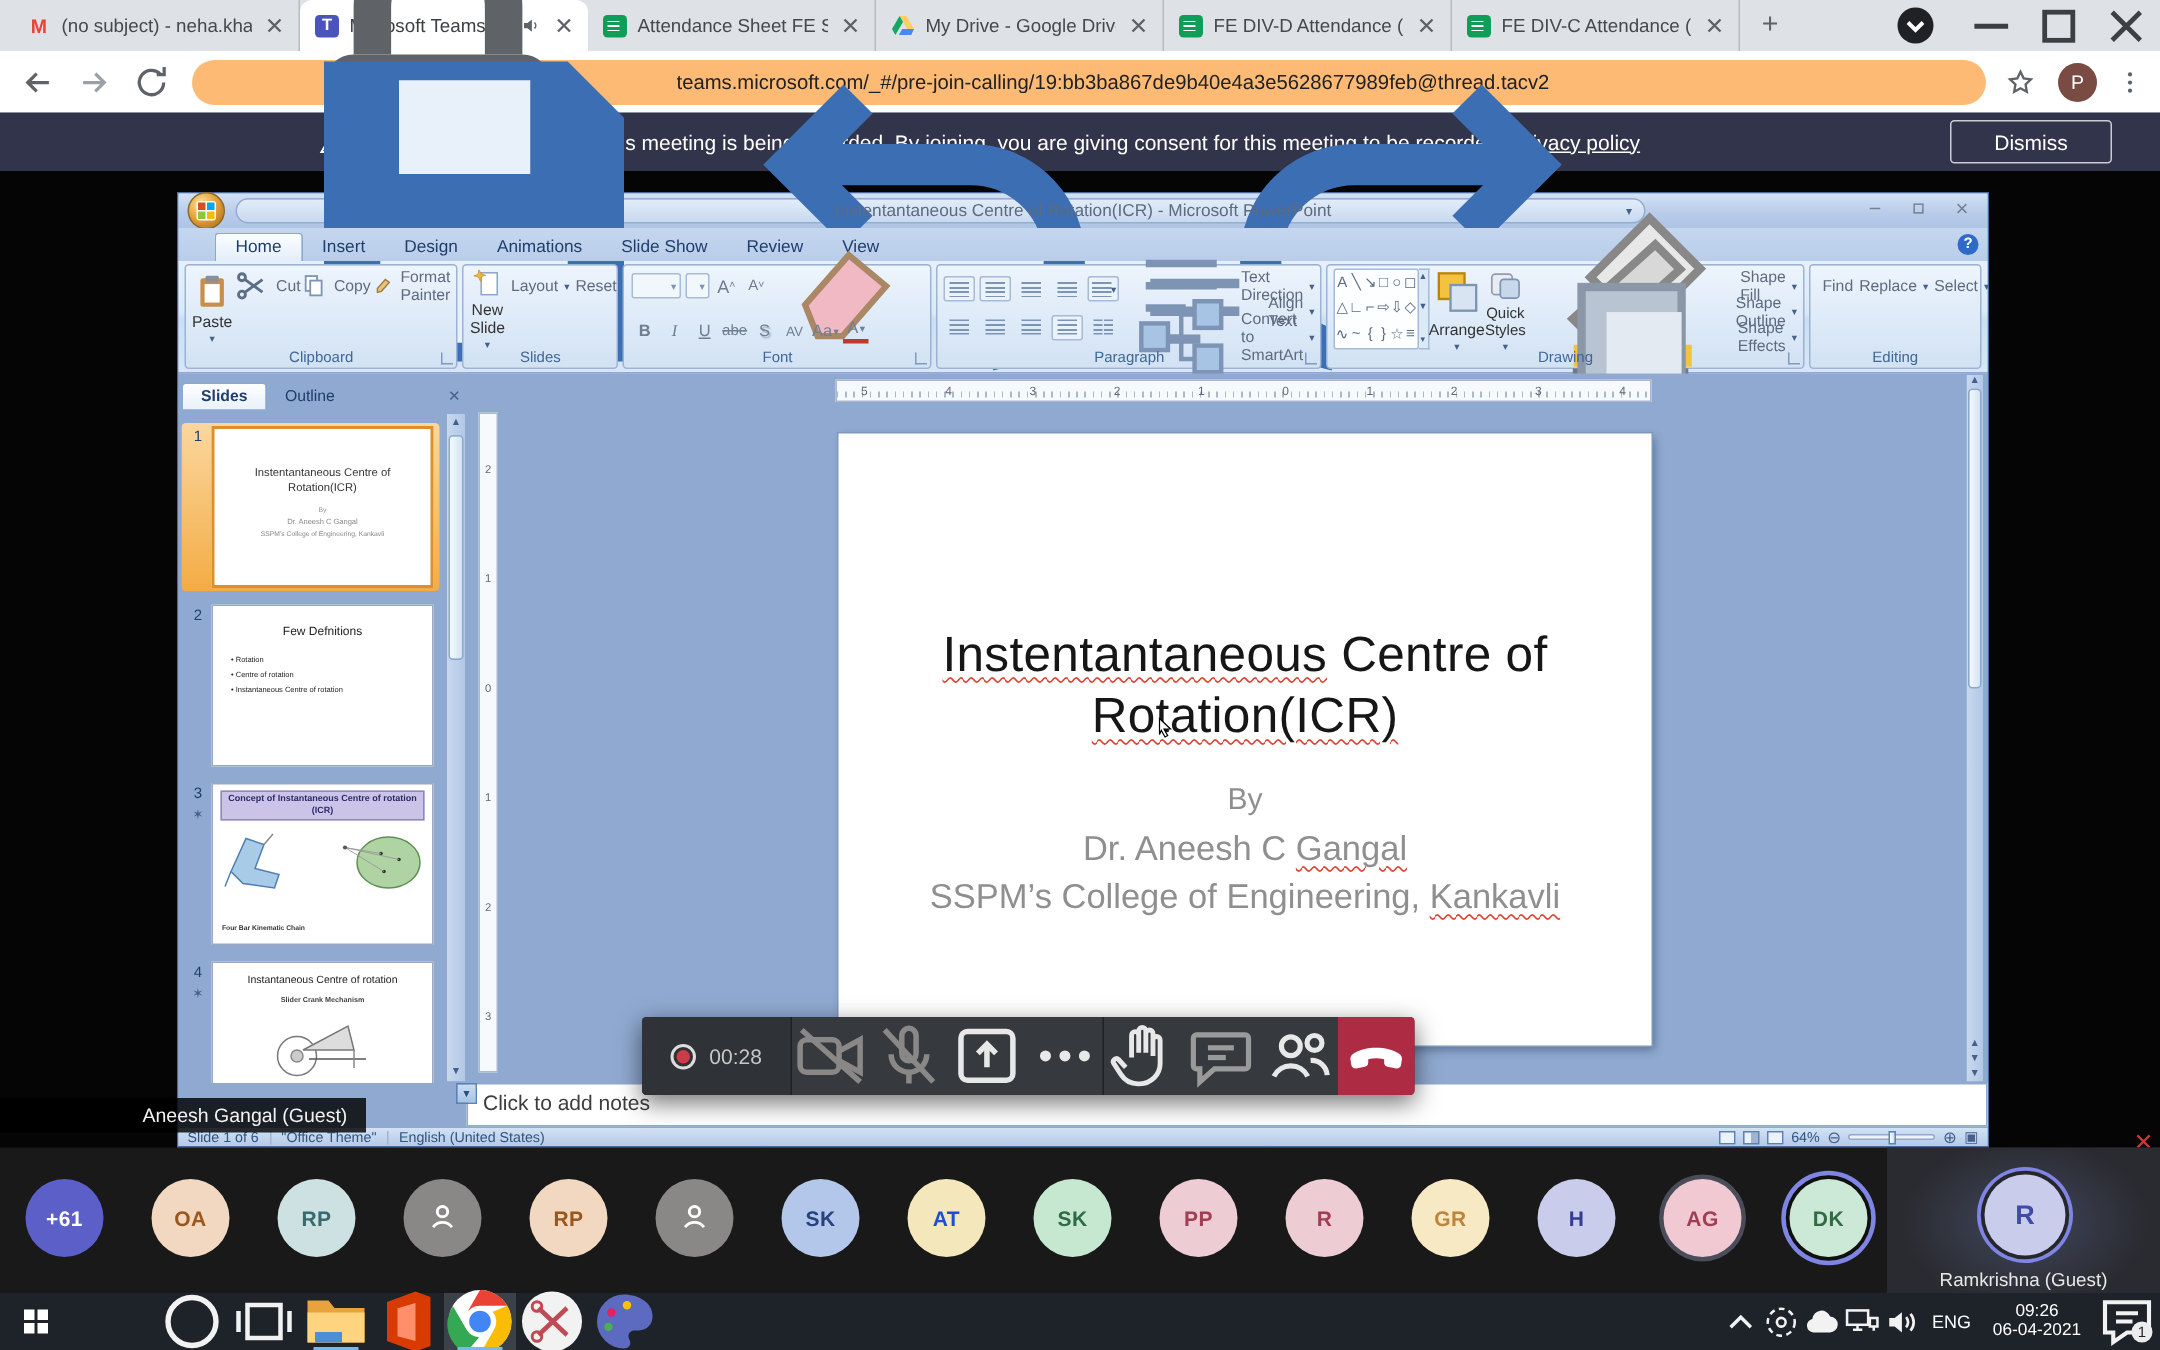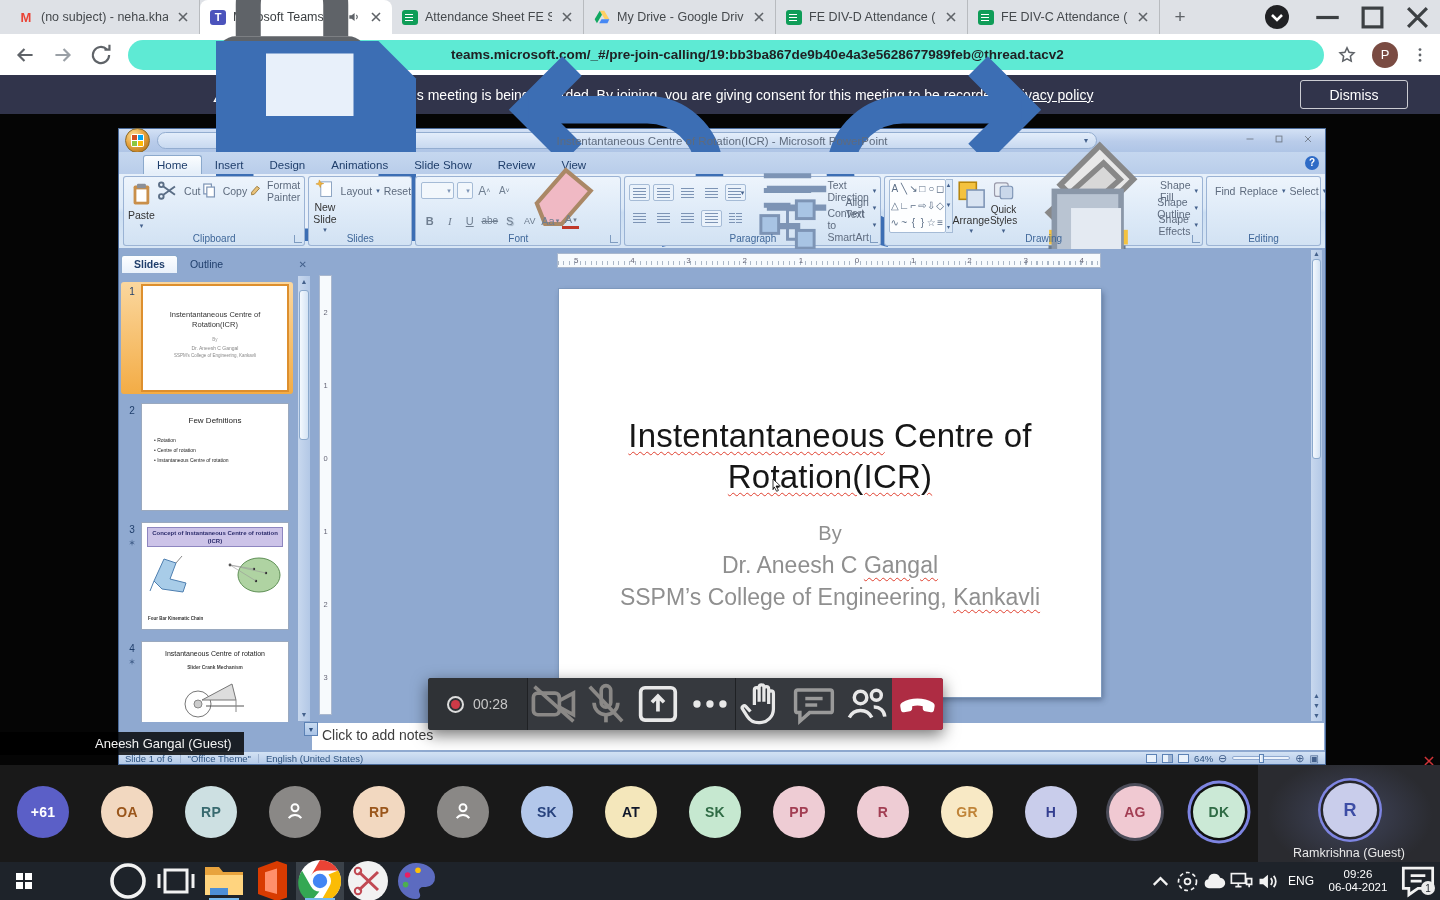--- a/index.html
+++ b/index.html
@@ -28,21 +28,21 @@
   .newtab { width:28px; height:28px; margin:0 0 3px 6px; font-size:19px; color:#5F6368; display:flex; align-items:center; justify-content:center; border-radius:50%; }
   .strip-right { margin-left:auto; display:flex; align-items:center; height:34px; }
   .media-hub { width:24px; height:24px; border-radius:50%; background:#202124; margin-right:16px; display:flex; align-items:center; justify-content:center; }
   .media-hub svg { width:13px; height:13px; }
   .cap-btn { width:45px; height:34px; display:flex; align-items:center; justify-content:center; }
   .cap-btn svg { width:15px; height:15px; }
 
   .toolbar { position:absolute; left:0; top:34px; width:1440px; height:41px; background:#fff; display:flex; align-items:center; box-shadow:0 1px 0 #E0E1E3; }
   .nav-ic { width:26px; height:26px; margin-left:12px; display:flex; align-items:center; justify-content:center; }
   .nav-ic svg { width:20px; height:20px; }
-  .omnibox { margin-left:14px; width:1196px; height:30px; background:#5eead4; border-radius:15px; display:flex; align-items:center; padding:0 14px; gap:9px;font-weight:bold; }
+  .omnibox { margin-left:14px; width:1196px; height:30px; background:#fdba74; border-radius:15px; display:flex; align-items:center; padding:0 14px; gap:9px; }
   .omnibox .lock svg { width:14px; height:14px; display:block; }
   .url { font-size:13.5px; color:#202124; white-space:nowrap; overflow:hidden; }
   .tb-star { margin-left:12px; width:22px; height:22px; }
   .tb-star svg { width:20px; height:20px; }
   .tb-avatar { margin-left:14px; width:26px; height:26px; border-radius:50%; background:#7A4B42; color:#fff; font-size:13px; display:flex; align-items:center; justify-content:center; }
   .tb-menu { margin-left:12px; width:20px; height:24px; display:flex; align-items:center; justify-content:center; }
   .tb-menu svg { width:16px; height:16px; }
 
   
   .banner { position:absolute; left:0; top:75px; width:1440px; height:39px; background:#31344B; color:#fff; display:flex; align-items:center; }
@@ -1030,21 +1030,21 @@
         </div>
         <div class="pt" style="background:#8A8886;color:#FFFFFF">
           <span><svg viewBox="0 0 24 24" fill="none" stroke="#fff" stroke-width="1.8">
               <circle cx="12" cy="9" r="3.2"></circle>
               <path d="M6.2 18.5a7.3 7.3 0 0111.6 0"></path>
             </svg></span>
         </div>
         <div class="pt" style="background:#B3C7EA;color:#27427D">
           <span>SK</span>
         </div>
-        <div class="pt" style="background:#F4E7BB;color:#0f172a">
+        <div class="pt" style="background:#F4E7BB;color:#1d4ed8">
           <span>AT</span>
         </div>
         <div class="pt" style="background:#C6E8D0;color:#2F6B45">
           <span>SK</span>
         </div>
         <div class="pt" style="background:#EECCD4;color:#A23E53">
           <span>PP</span>
         </div>
         <div class="pt" style="background:#EECCD4;color:#A23E53">
           <span>R</span>

